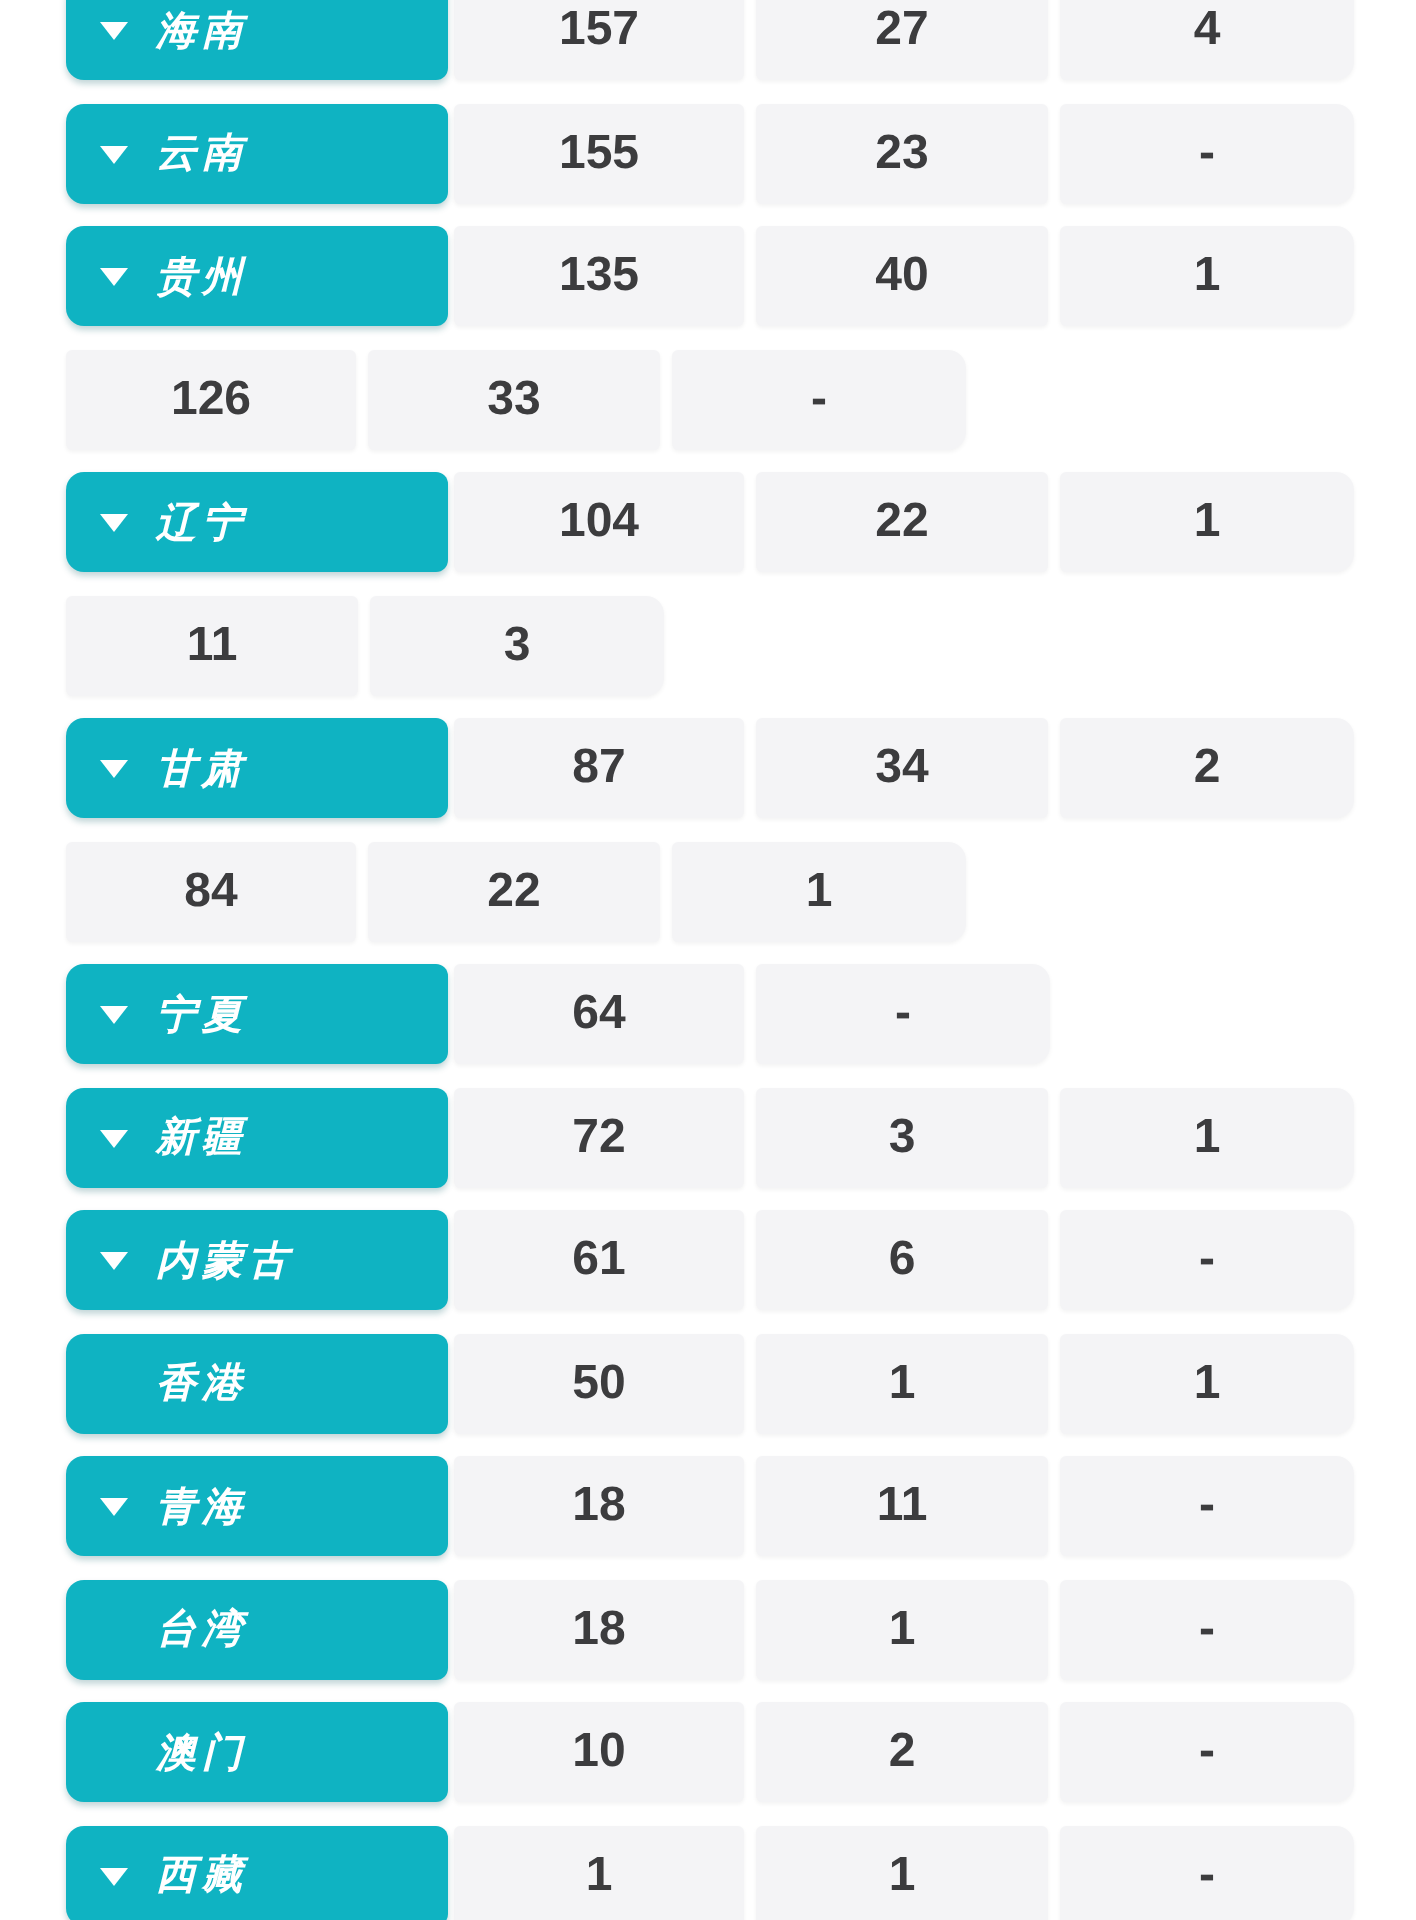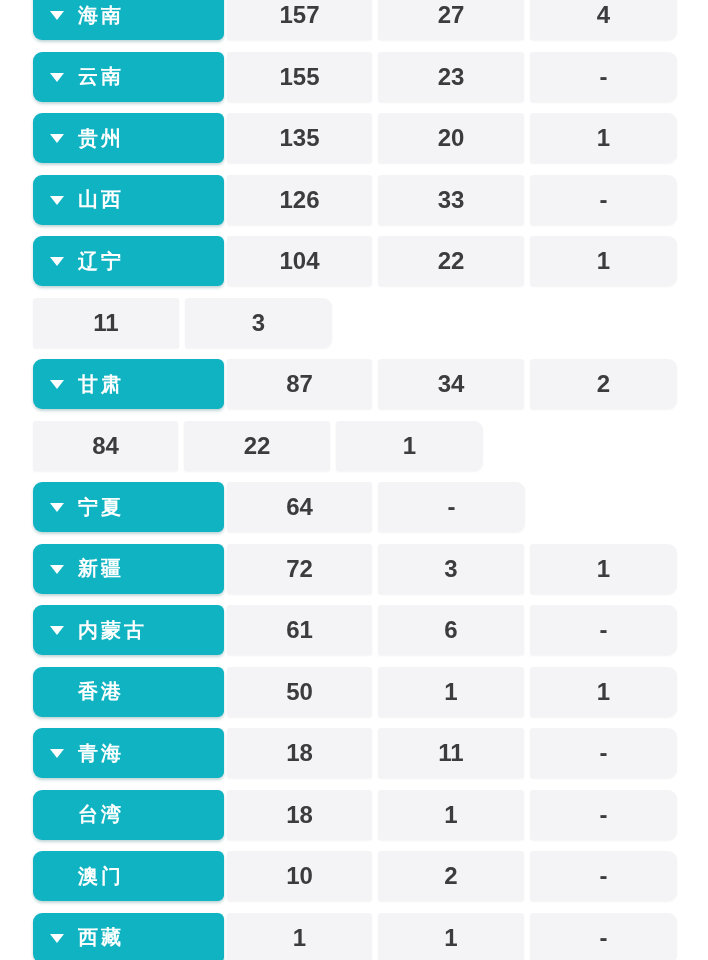--- a/index.html
+++ b/index.html
@@ -50,20 +50,21 @@
     border-right: 7px solid transparent;
     border-top: 9px solid var(--white);
   }
   .region-label {
     margin-left: 45px;
     color: var(--white);
     font-size: 20px;
     font-weight: bold;
     letter-spacing: 3px;
     white-space: nowrap;
+    font-style: italic;
   }
   .cell {
     background: var(--cell-bg);
     display: flex;
     align-items: center;
     justify-content: center;
     color: var(--text-dark);
     font-size: 24px;
     font-weight: bold;
     border-radius: 3px;
@@ -94,28 +95,24 @@
     <div class="cell c1">155</div>
     <div class="cell c2">23</div>
     <div class="cell c3">-</div>
   </div>
     <div class="row">
     <div class="region-btn">
       <span class="arrow"></span>
       <span class="region-label">贵州</span>
     </div>
     <div class="cell c1">135</div>
-    <div class="cell c2">20</div>
-    <div class="cell c3">1</div>
-  </div>
-    <div class="row">
-    <div class="region-btn">
-      <span class="arrow"></span>
-      <span class="region-label">山西</span>
-    </div>
+    <div class="cell c2">40</div>
+    <div class="cell c3">1</div>
+  </div>
+    <div class="row">
     <div class="cell c1">126</div>
     <div class="cell c2">33</div>
     <div class="cell c3">-</div>
   </div>
     <div class="row">
     <div class="region-btn">
       <span class="arrow"></span>
       <span class="region-label">辽宁</span>
     </div>
     <div class="cell c1">104</div>

